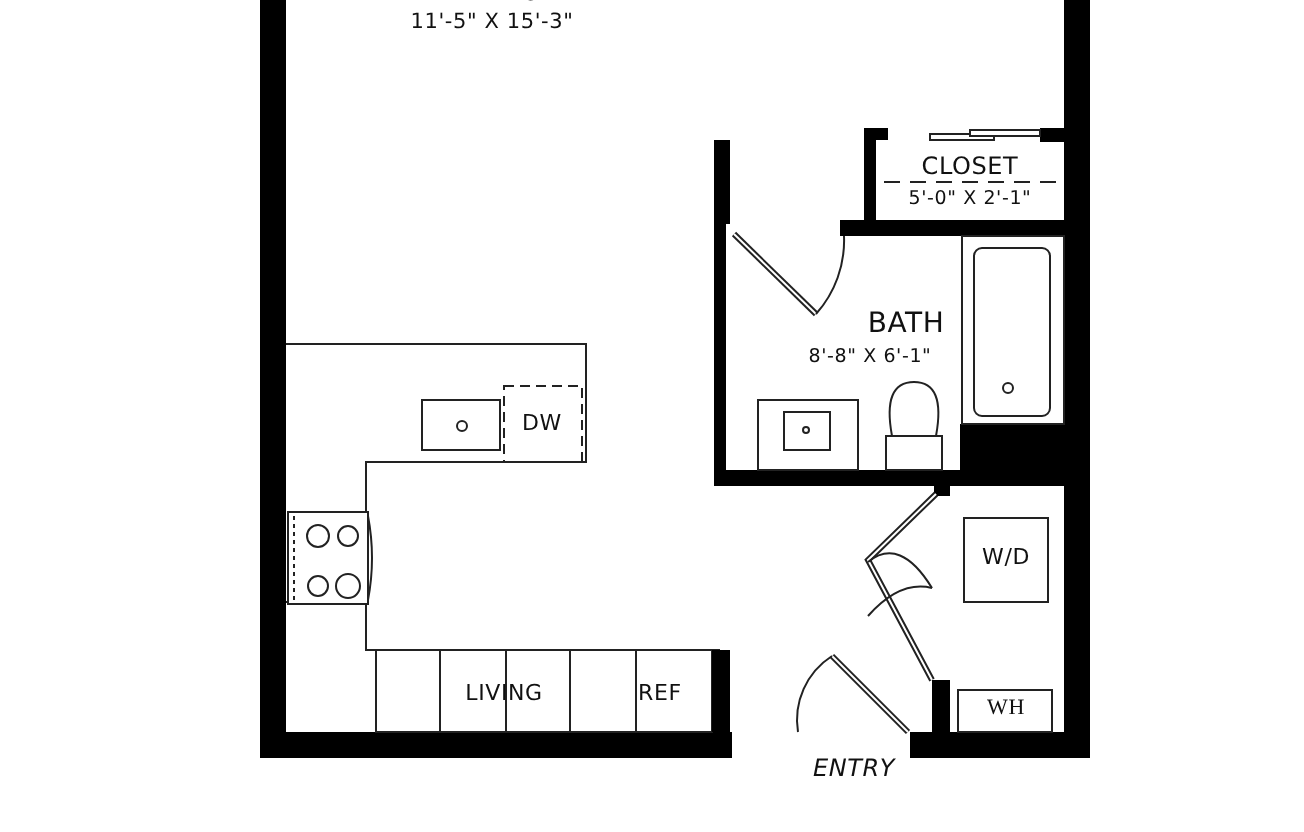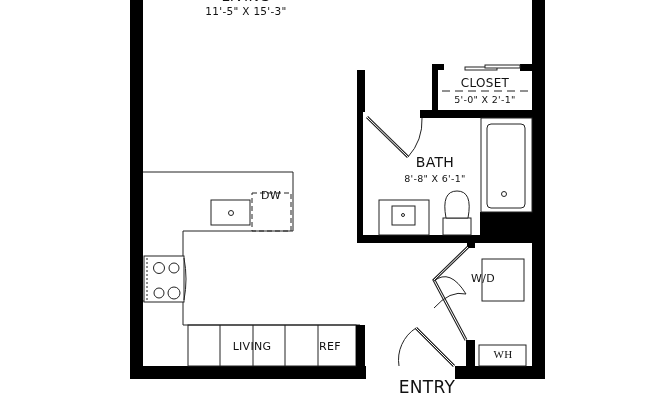--- a/index.html
+++ b/index.html
@@ -122,21 +122,21 @@
     <path d="M416 328 A 38 38 0 0 0 399 366"></path>
   </g>
 </svg>
 
 <div class="lbl room-name" style="left:196px; top:-12px; width:100px;">LIVING</div>
 <div class="lbl dim" style="left:186px; top:5px; width:120px;">11'-5" X 15'-3"</div>
 
 <div class="lbl fix" style="left:445px; top:76px; width:80px; font-size:12px;">CLOSET</div>
 <div class="lbl dim" style="left:445px; top:94px; width:80px; font-size:9.5px;">5'-0" X 2'-1"</div>
 
-<div class="lbl room-name" style="left:395px; top:154px; width:80px;">BATH</div>
+<div class="lbl room-name" style="left:413px; top:154px; width:80px;">BATH</div>
 <div class="lbl dim" style="left:385px; top:173px; width:100px; font-size:9.5px;">8'-8" X 6'-1"</div>
 
-<div class="lbl fix" style="left:254px; top:189px; width:34px;">DW</div>
+<div class="lbl fix" style="left:254px; top:205px; width:34px;">DW</div>
 <div class="lbl fix" style="left:222px; top:340px; width:60px;">LIVING</div>
 <div class="lbl fix" style="left:319px; top:340px; width:17px;">REF</div>
-<div class="lbl fix" style="left:464px; top:272px; width:38px;">W/D</div>
+<div class="lbl fix" style="left:484px; top:272px; width:38px;">W/D</div>
 <div class="lbl fix" style="left:481px; top:348px; width:44px;font-family:Liberation Serif, serif;">WH</div>
-<div class="lbl fix" style="left:395px; top:377px; width:64px; font-size:17px;">ENTRY</div>
+<div class="lbl fix" style="left:395px; top:377px; width:64px; font-size:12px;font-style:italic;">ENTRY</div>
 
 </body></html>

